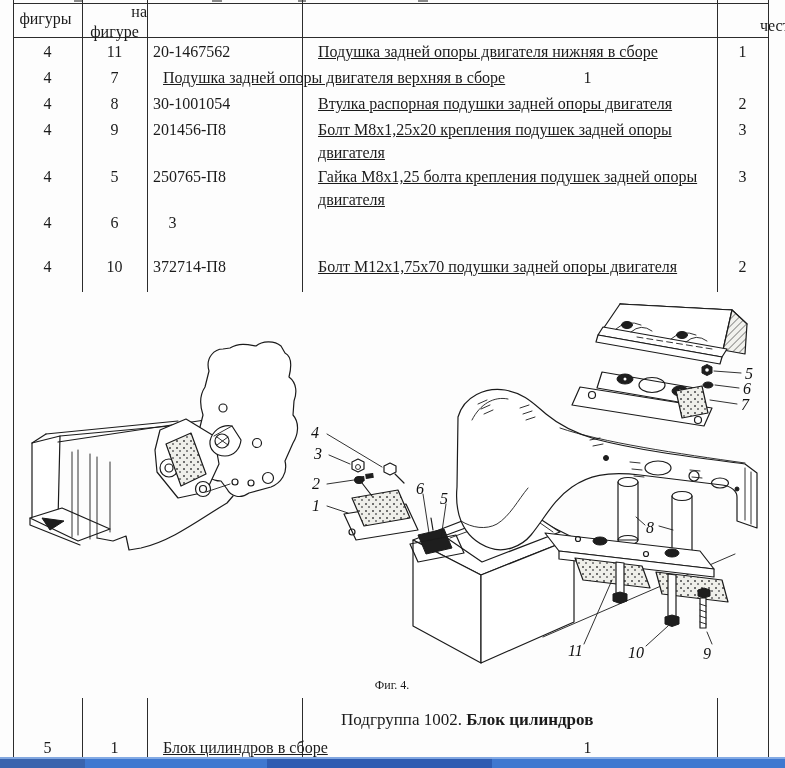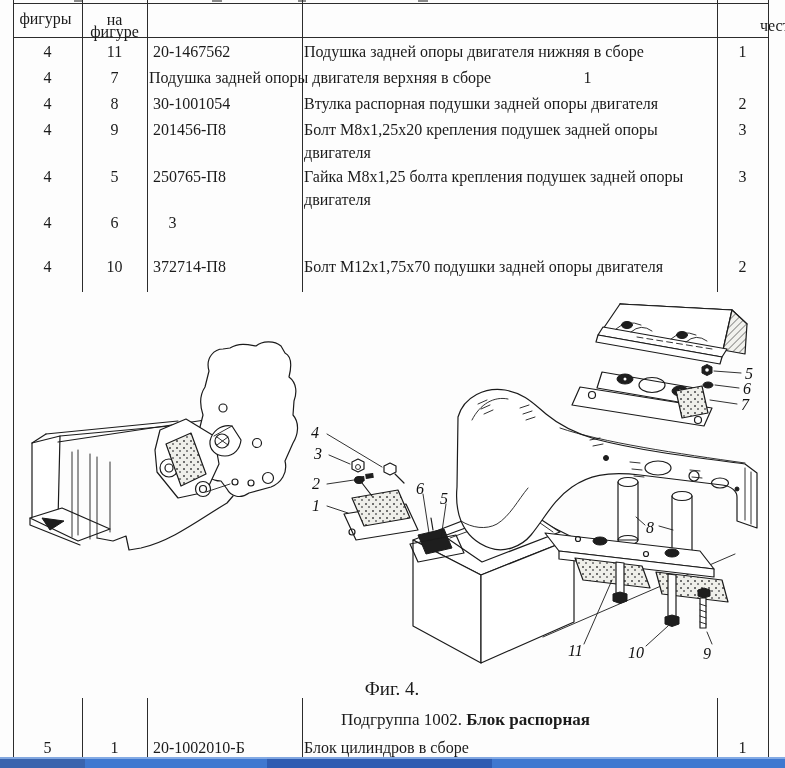--- a/index.html
+++ b/index.html
@@ -7,24 +7,24 @@
        font-family:"Liberation Serif","DejaVu Serif",serif;color:#1b1b1b;overflow:hidden;}
   
   .vline{position:absolute;width:1px;background:#2c2c2c;}
   .hline{position:absolute;height:1px;background:#2c2c2c;}
   .frag{position:absolute;height:2px;background:#8a8a8a;}
   
   .trow{position:absolute;left:13px;width:756px;display:flex;font-size:16px;line-height:23px;}
   .c1{width:69px;text-align:center;}
   .c2{width:65px;text-align:center;}
   .c3{width:155px;padding-left:6px;box-sizing:border-box;}
-  .c4{width:415px;padding-left:2px;padding-right:8px;box-sizing:border-box;}
+  .c4{width:415px;padding-left:16px;padding-right:8px;box-sizing:border-box;text-decoration:underline;}
   .c5{width:51px;text-align:center;}
   .hdr{font-size:16px;line-height:16px;text-align:center;position:absolute;}
-  .caption{position:absolute;top:678px;left:292px;width:200px;text-align:center;font-size:19px;}
+  .caption{position:absolute;top:678px;left:292px;width:200px;text-align:center;font-size:12px;}
   .subgroup{position:absolute;top:710px;left:341px;font-size:17px;}
   .subgroup b{font-weight:bold;}
   
   svg{position:absolute;left:0;top:292px;}
   svg .ln{fill:none;stroke:#1b1b1b;stroke-width:1.2;stroke-linejoin:round;stroke-linecap:round;}
   svg .thin{stroke-width:0.9;}
   svg .fw{fill:#ffffff;stroke:#1b1b1b;stroke-width:1.2;stroke-linejoin:round;}
   svg .fd{fill:#1e1e1e;stroke:#1b1b1b;stroke-width:1;}
   svg .fh{fill:url(#hatch);stroke:#1b1b1b;stroke-width:1.2;stroke-linejoin:round;}
   svg .fs{fill:url(#speck);stroke:#1b1b1b;stroke-width:1.2;stroke-linejoin:round;}
@@ -53,21 +53,21 @@
 <div class="vline" style="left:147px;top:0;height:292px;"></div>
 <div class="vline" style="left:302px;top:0;height:292px;"></div>
 <div class="vline" style="left:717px;top:0;height:292px;"></div>
 
 <div class="vline" style="left:82px;top:698px;height:59px;"></div>
 <div class="vline" style="left:147px;top:698px;height:59px;"></div>
 <div class="vline" style="left:302px;top:698px;height:59px;"></div>
 <div class="vline" style="left:717px;top:698px;height:59px;"></div>
 
 <div class="hdr" style="left:0;top:11px;width:69px;margin-left:11px;">фигуры</div>
-<div class="hdr" style="left:82px;top:12px;width:65px;">на</div>
+<div class="hdr" style="left:82px;top:4px;width:65px;text-align:right;">на</div>
 <div class="hdr" style="left:82px;top:24px;width:65px;">фигуре</div>
 <div class="hdr" style="left:717px;top:18px;width:51px;padding-left:40px;">чество</div>
 
 <div class="trow" style="top:40px;">
   <div class="c1">4</div>
   <div class="c2">11</div>
   <div class="c3">20-1467562</div>
   <div class="c4">Подушка задней опоры двигателя нижняя в сборе</div>
   <div class="c5">1</div>
 </div>
@@ -291,27 +291,26 @@
     <text class="co" x="568" y="364">11</text>
     <text class="co" x="628" y="366">10</text>
     <text class="co" x="703" y="367">9</text>
   </g>
 </svg>
 
 <div class="caption">Фиг. 4.</div>
 
 <div class="subgroup">
   <span>Подгруппа 1002.</span>
-  <b>Блок распорная</b>
+  <b>Блок цилиндров</b>
 </div>
 
 <div class="trow" style="top:736px;">
   <div class="c1">5</div>
   <div class="c2">1</div>
-  <div class="c3">20-1002010-Б</div>
   <div class="c4">Блок цилиндров в сборе</div>
   <div class="c5">1</div>
 </div>
 
 <div class="bar">
   <div class="seg" style="left:0;width:85px;background:#3a64ae;"></div>
   <div class="seg" style="left:85px;width:182px;background:#3f78d0;"></div>
   <div class="seg" style="left:267px;width:225px;background:#2e5cb2;"></div>
   <div class="seg" style="left:492px;width:293px;background:#3f78d0;"></div>
   <div class="hi"></div>

